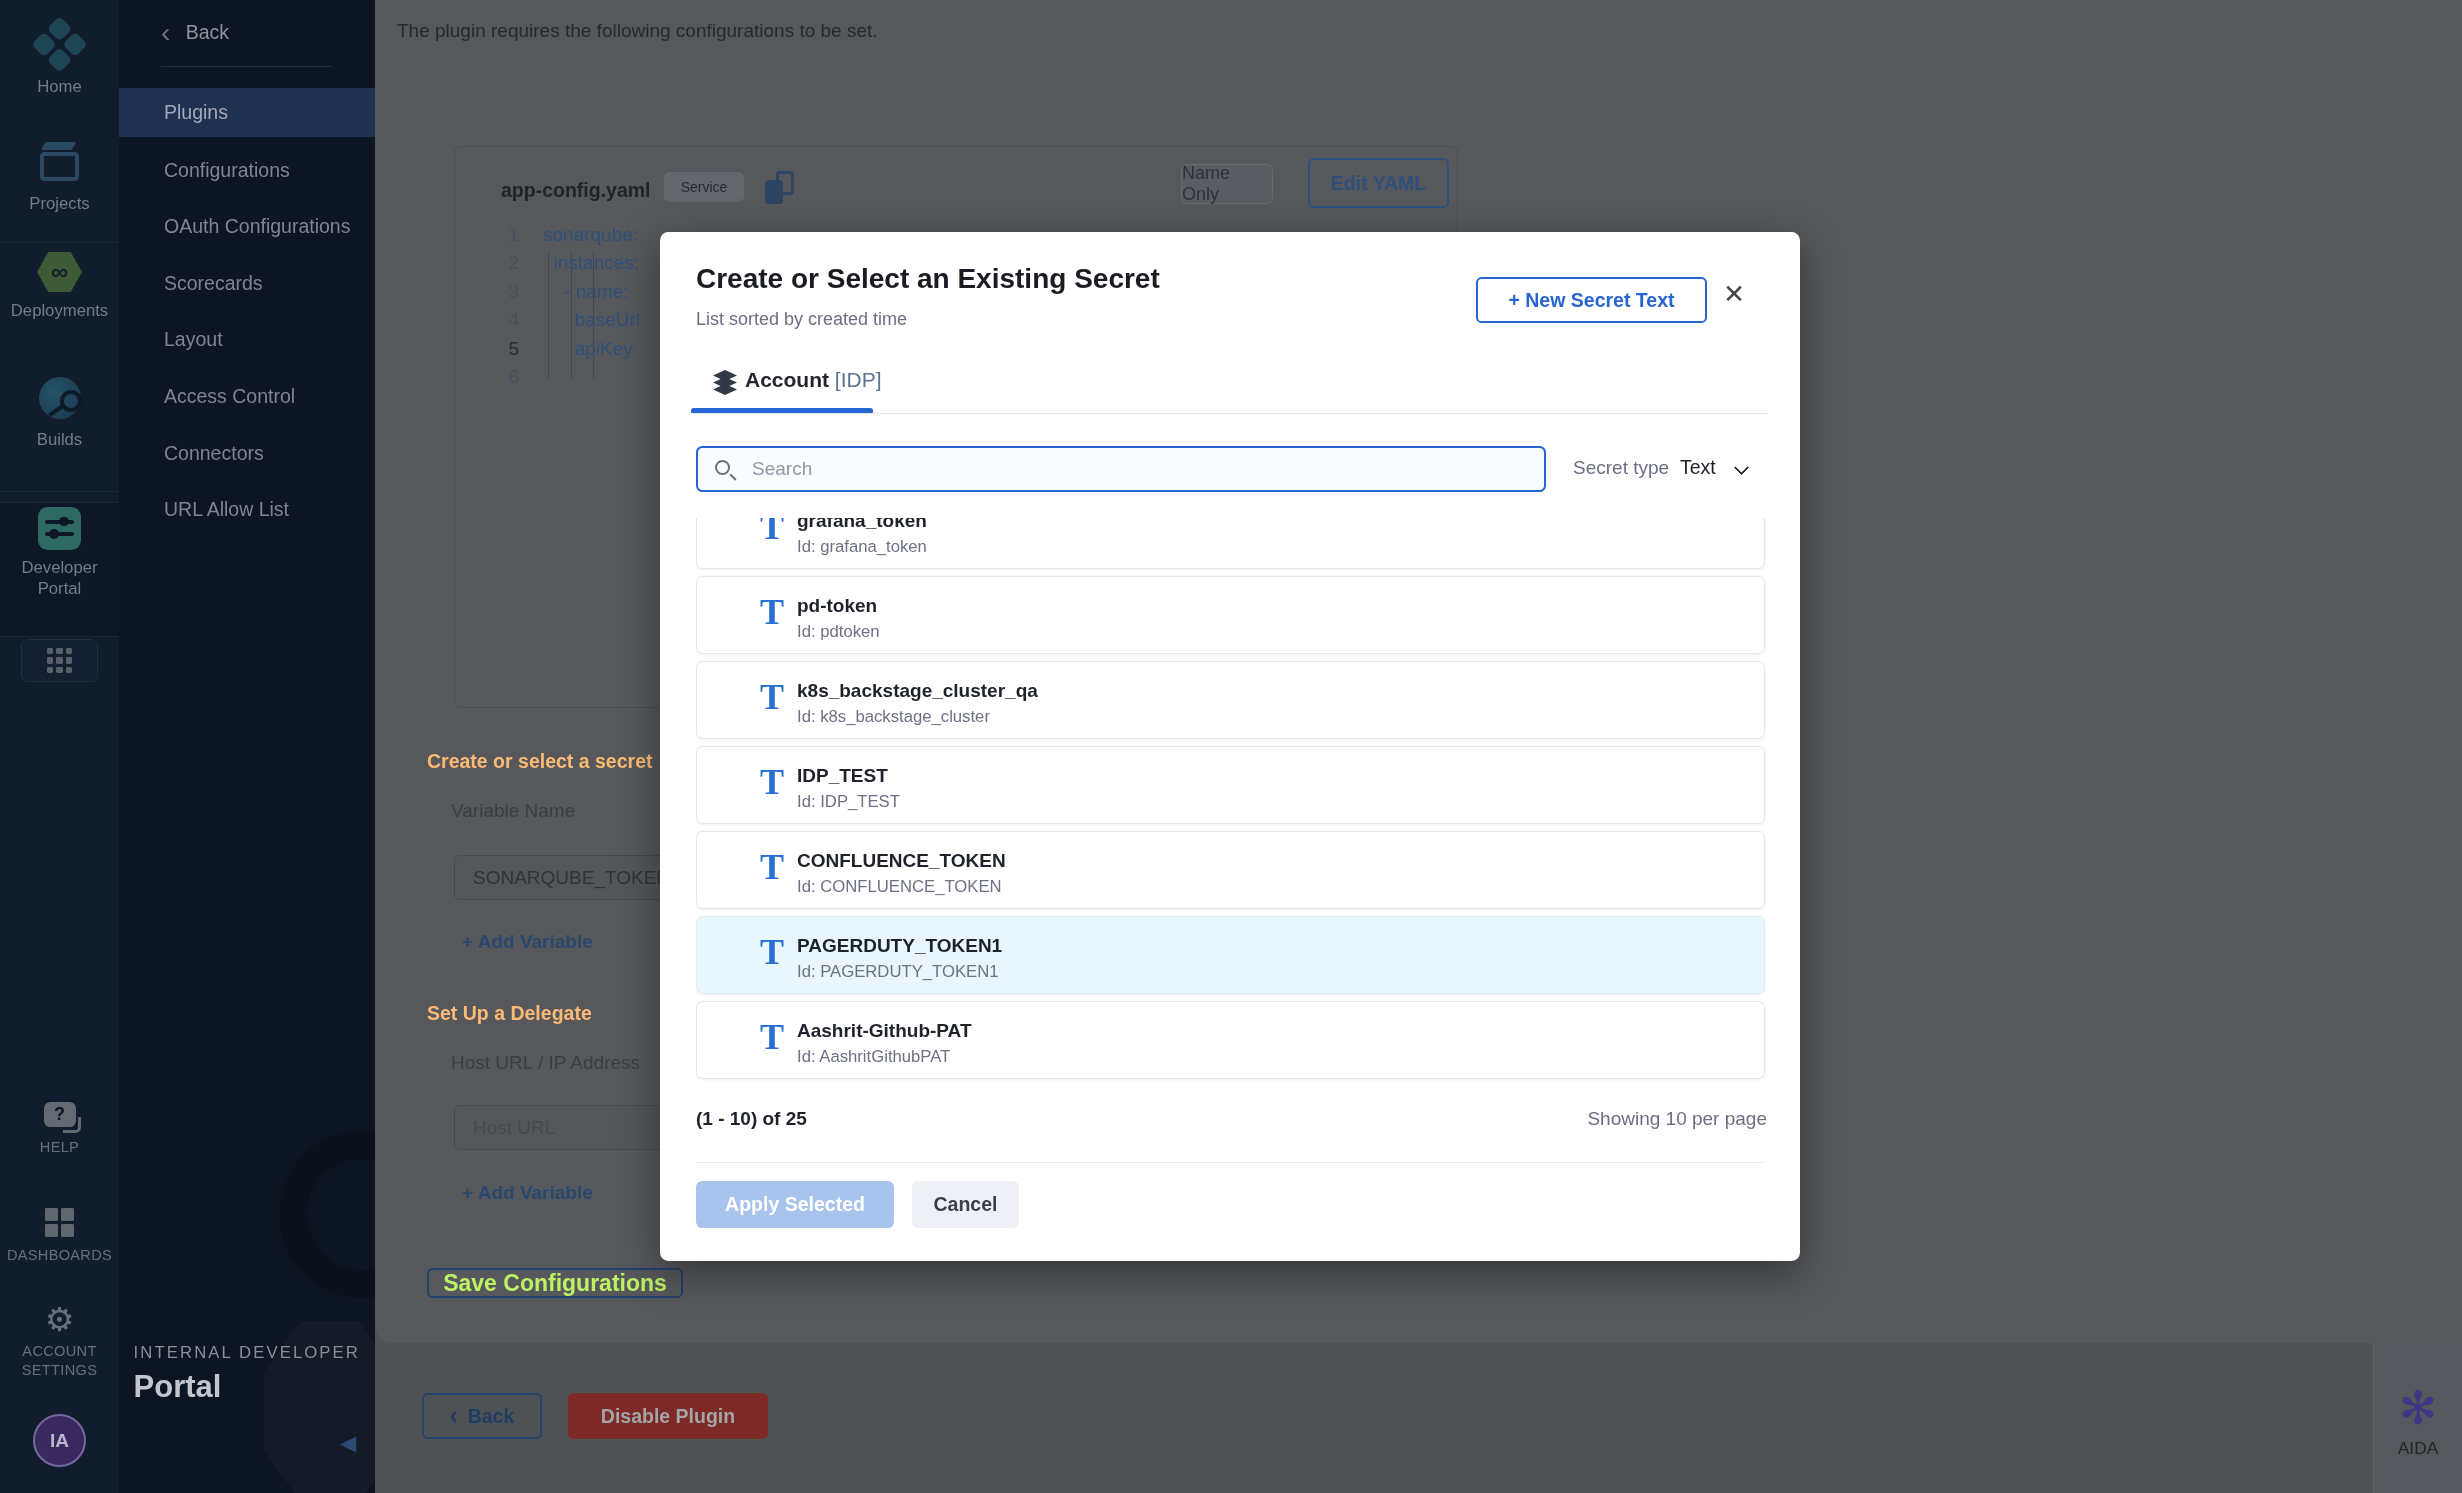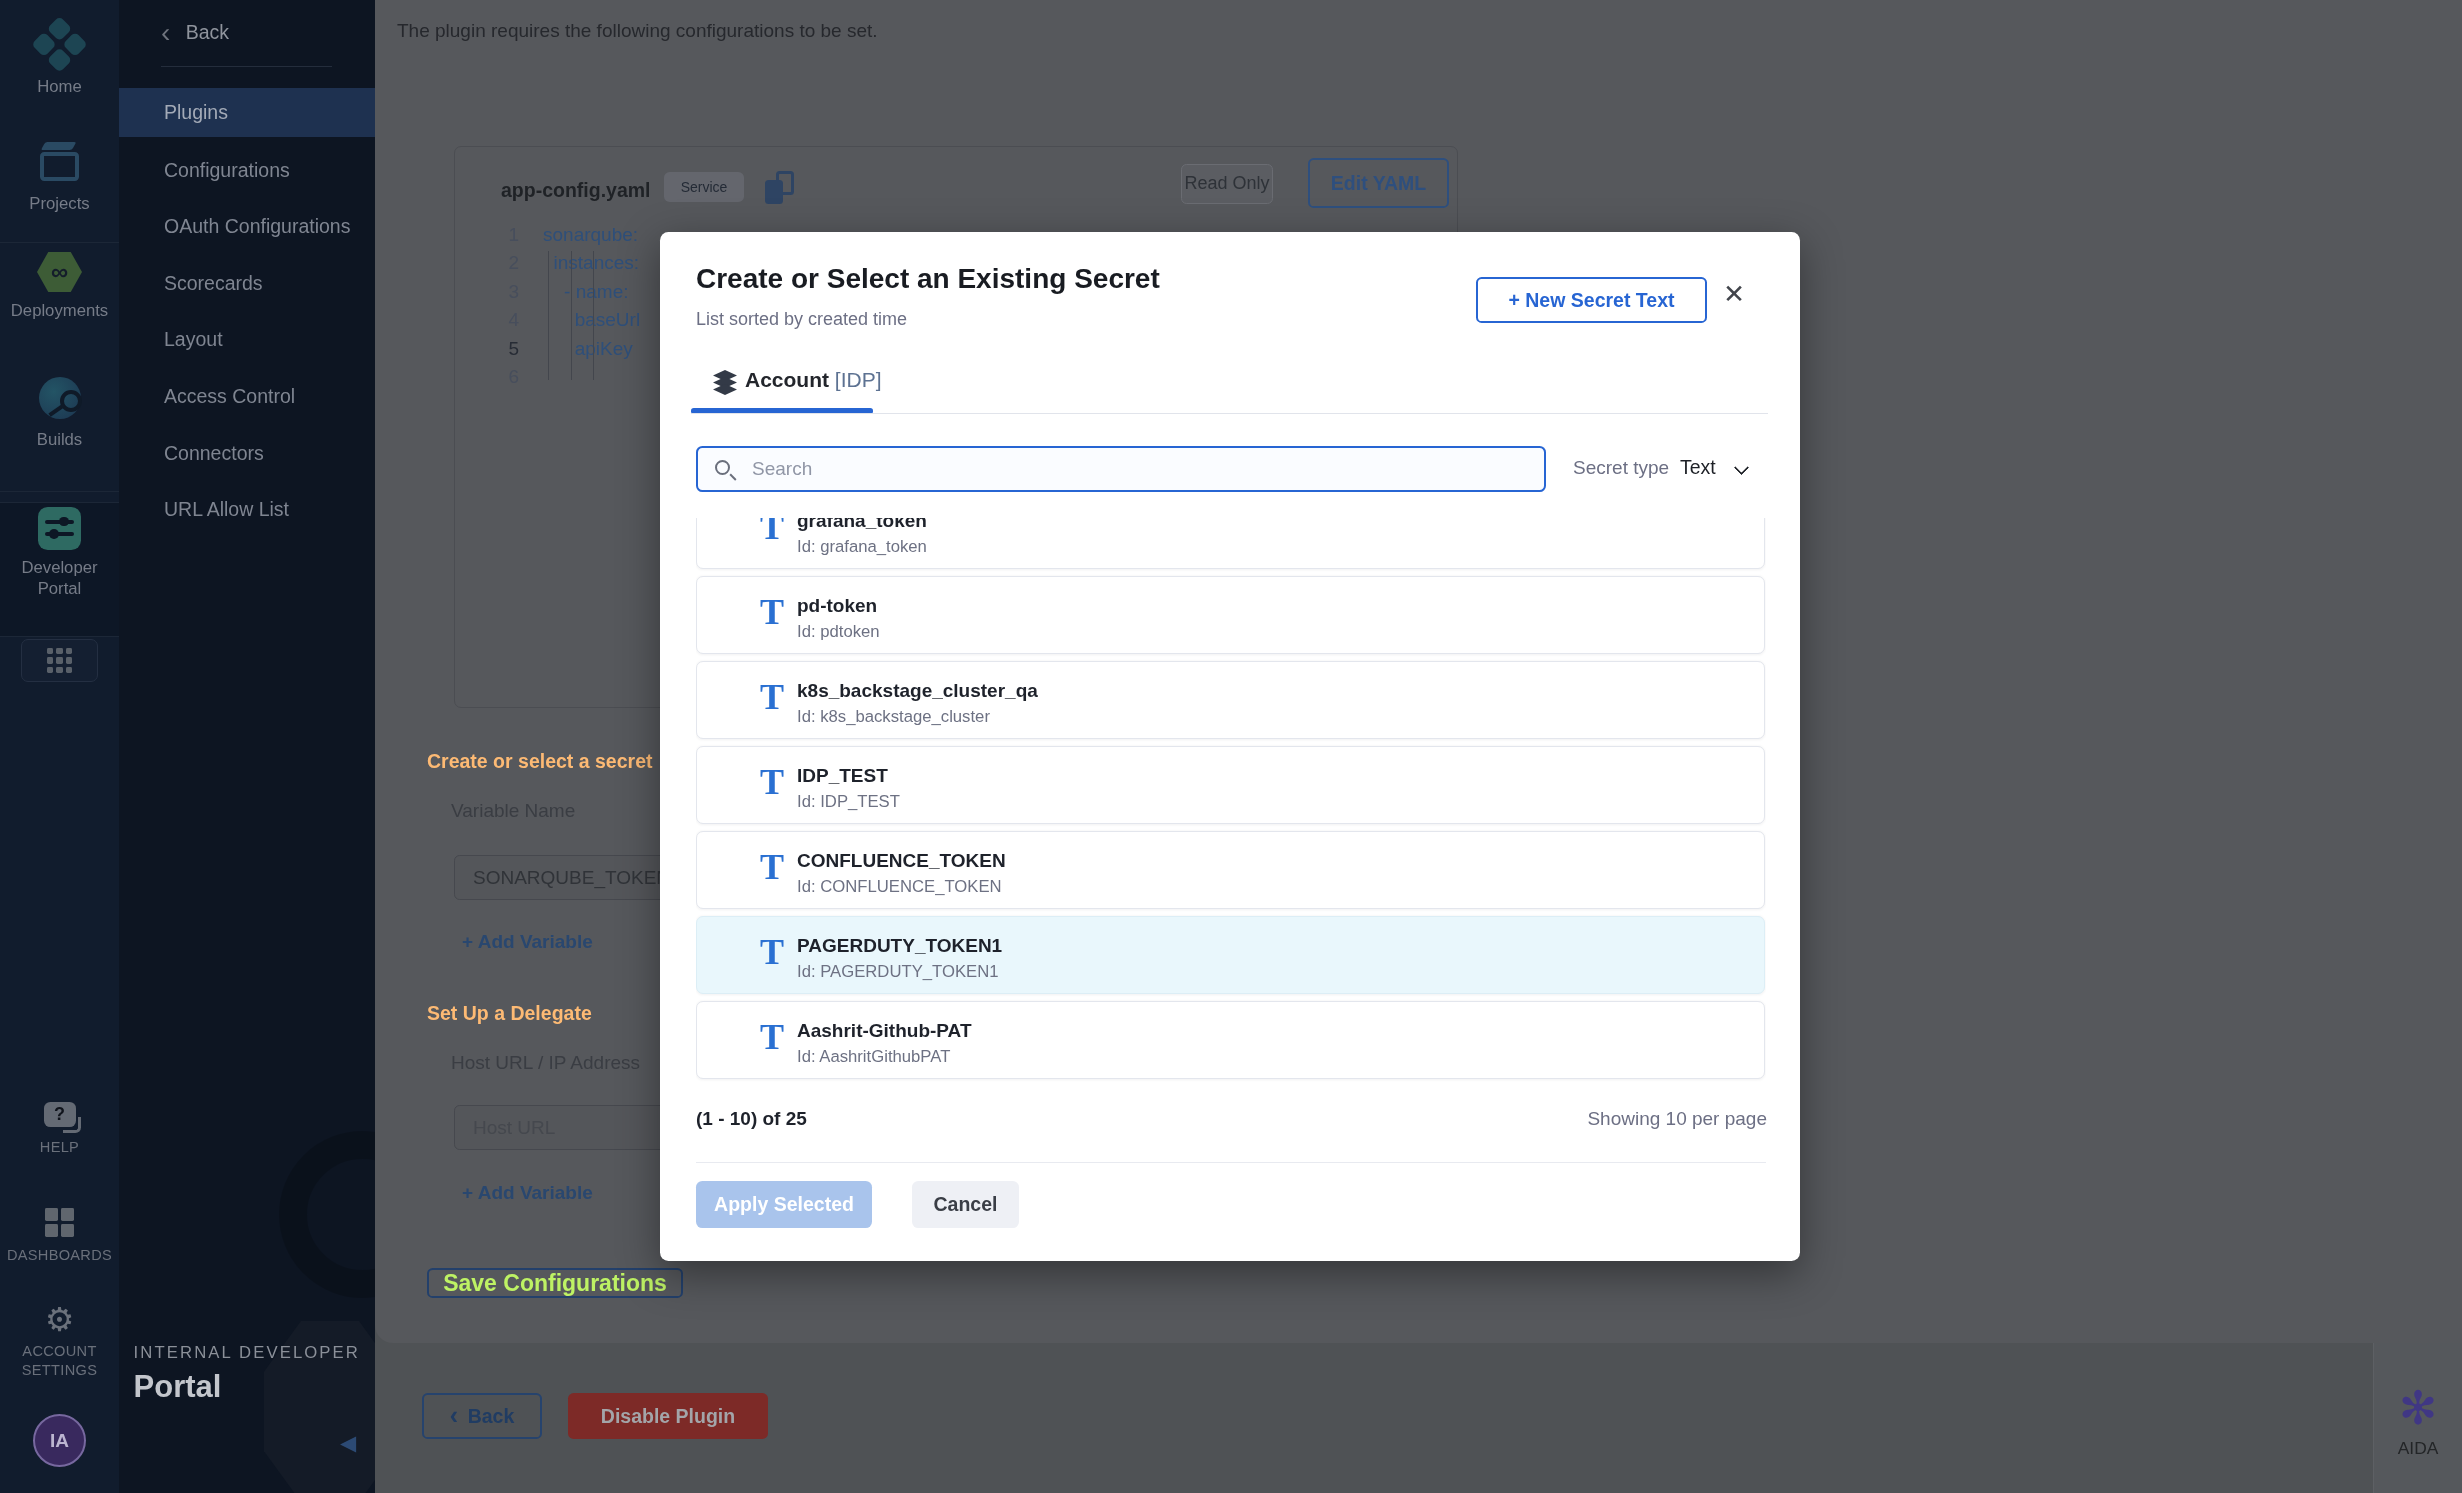--- a/index.html
+++ b/index.html
@@ -117,21 +117,21 @@
   .srow .nm{position:absolute;left:100px;top:18px;font-size:19px;font-weight:bold;color:#1e222b;}
   .srow .sid{position:absolute;left:100px;top:45px;font-size:16.7px;color:#6d7183;}
   #m-range{left:36px;top:876px;font-size:19px;font-weight:bold;color:#1e222b;}
   #m-pill{left:406px;top:853px;width:244px;height:72px;background:#fff;border-radius:21px;box-shadow:0 2.8px 9.7px rgba(0,0,0,0.15);display:flex;}
   .pill-half{flex:1;display:flex;align-items:center;justify-content:center;font-size:19px;}
   #pill-prev{color:#9aa0ac;}
   #pill-div{width:1.4px;background:#e9ebf1;margin:5.6px 0;}
   #pill-next{color:#2765d3;}
   #m-perpage{left:759px;top:876px;width:348px;text-align:right;font-size:19px;color:#6c6f84;}
   #m-div{left:36px;top:930px;width:1070px;height:1.4px;background:#e8eaf0;}
-  #m-apply{left:36px;top:949px;width:176px;height:47px;background:#a9c4ec;border:none;border-radius:6.3px;color:#ffffff;font-size:19.5px;font-weight:bold;display:flex;align-items:center;justify-content:center;}
+  #m-apply{left:36px;top:949px;width:198px;height:47px;background:#a9c4ec;border:none;border-radius:6.3px;color:#ffffff;font-size:19.5px;font-weight:bold;display:flex;align-items:center;justify-content:center;}
   #m-cancel{left:252px;top:949px;width:107px;height:47px;background:#eef0f5;border:none;border-radius:6.3px;color:#3a3e46;font-size:19.5px;font-weight:bold;display:flex;align-items:center;justify-content:center;}
 </style>
 </head>
 <body>
 
 <div id="root">
 
   <nav id="subnav" class="abs">
     <div id="back-row">
       <span class="chv">‹</span><span>Back</span>
@@ -227,21 +227,21 @@
   <section id="mainpanel" class="abs">
     <div id="intro" class="abs">The plugin requires the following configurations to be set.</div>
 
     <div id="yaml-card" class="abs">
       <div id="yc-filename" class="abs">app-config.yaml</div>
       <div id="yc-badge" class="abs">Service</div>
       <div class="copy-ic">
           <div class="bk"></div>
           <div class="fr"></div>
         </div>
-      <div id="yc-readonly" class="abs">Read Only</div>
+      <div id="yc-readonly" class="abs">Name Only</div>
       <div id="yc-edit" class="abs">Edit YAML</div>
 
       <div class="code-line" style="top:74px;">
         <span class="gut">1</span>
           <span class="src">sonarqube:</span>
       </div>
       <div class="code-line" style="top:102px;">
         <span class="gut">2</span>
           <span class="src">  instances:</span>
       </div>

